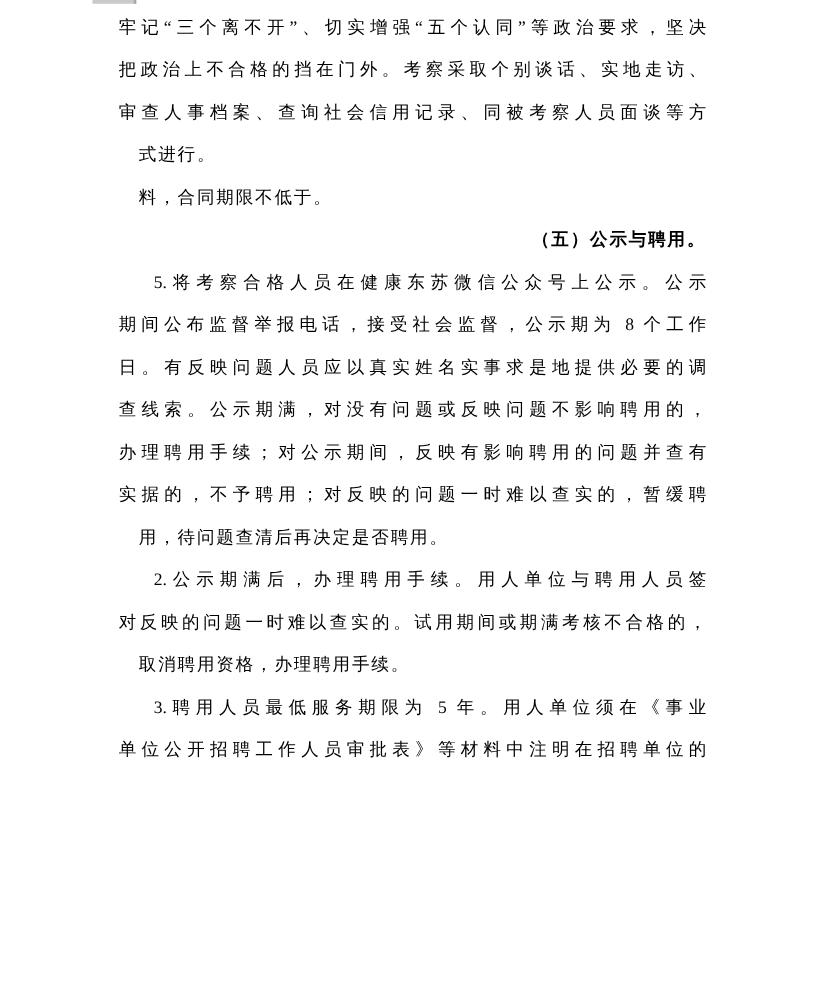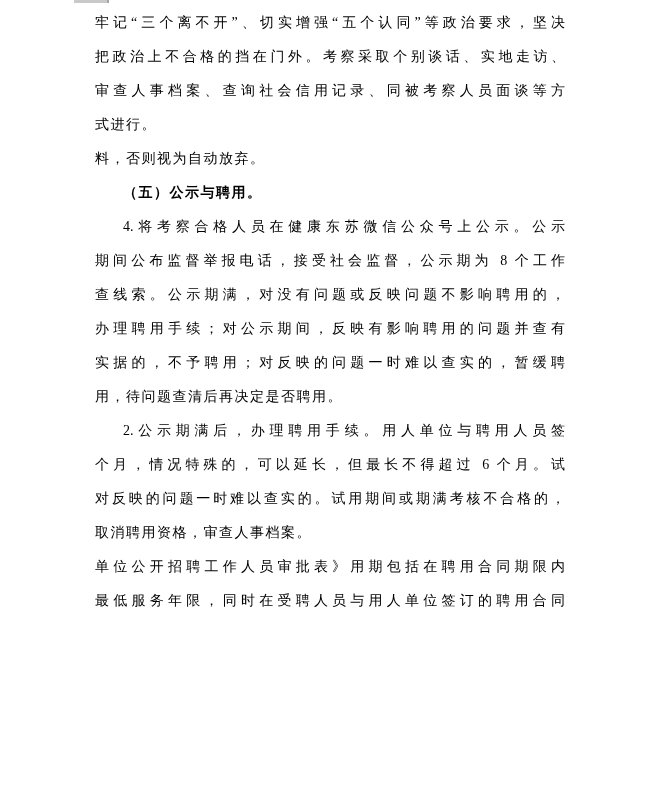--- a/index.html
+++ b/index.html
@@ -43,47 +43,49 @@
   }
   .line.full {
     white-space: normal;
     text-align: justify;
     text-align-last: justify;
     text-justify: distribute;
   }
   .line.short {
     text-align: left;
     letter-spacing: 1.5px;
+    margin-left: 16px;
   }
   .line.indent {
     text-indent: 28px;
+    text-align: right;
   }
   .line.heading {
     font-weight: bold;
     letter-spacing: 1.5px;
   }
 </style>
 </head>
 <body>
 
 <div class="page">
   <div class="artifact-bar"></div>
   <div class="textblock">
     <div class="line full">牢记“三个离不开”、切实增强“五个认同”等政治要求，坚决</div>
     <div class="line full">把政治上不合格的挡在门外。考察采取个别谈话、实地走访、</div>
     <div class="line full">审查人事档案、查询社会信用记录、同被考察人员面谈等方</div>
     <div class="line short">式进行。</div>
-    <div class="line short">料，否则视为自动放弃。</div>
+    <div class="line short">料，合同期限不低于。</div>
     <div class="line short indent heading">（五）公示与聘用。</div>
-    <div class="line full indent">4.将考察合格人员在健康东苏微信公众号上公示。公示</div>
+    <div class="line full indent">5.将考察合格人员在健康东苏微信公众号上公示。公示</div>
     <div class="line full">期间公布监督举报电话，接受社会监督，公示期为 8 个工作</div>
+    <div class="line full">日。有反映问题人员应以真实姓名实事求是地提供必要的调</div>
     <div class="line full">查线索。公示期满，对没有问题或反映问题不影响聘用的，</div>
     <div class="line full">办理聘用手续；对公示期间，反映有影响聘用的问题并查有</div>
     <div class="line full">实据的，不予聘用；对反映的问题一时难以查实的，暂缓聘</div>
     <div class="line short">用，待问题查清后再决定是否聘用。</div>
     <div class="line full indent">2.公示期满后，办理聘用手续。用人单位与聘用人员签</div>
-    <div class="line full">个月，情况特殊的，可以延长，但最长不得超过 6 个月。试</div>
     <div class="line full">对反映的问题一时难以查实的。试用期间或期满考核不合格的，</div>
-    <div class="line short">取消聘用资格，审查人事档案。</div>
-    <div class="line full">单位公开招聘工作人员审批表》用期包括在聘用合同期限内</div>
-    <div class="line full">最低服务年限，同时在受聘人员与用人单位签订的聘用合同</div>
+    <div class="line short">取消聘用资格，办理聘用手续。</div>
+    <div class="line full indent">3.聘用人员最低服务期限为 5 年。用人单位须在《事业</div>
+    <div class="line full">单位公开招聘工作人员审批表》等材料中注明在招聘单位的</div>
   </div>
 </div>
 
 </body></html>

